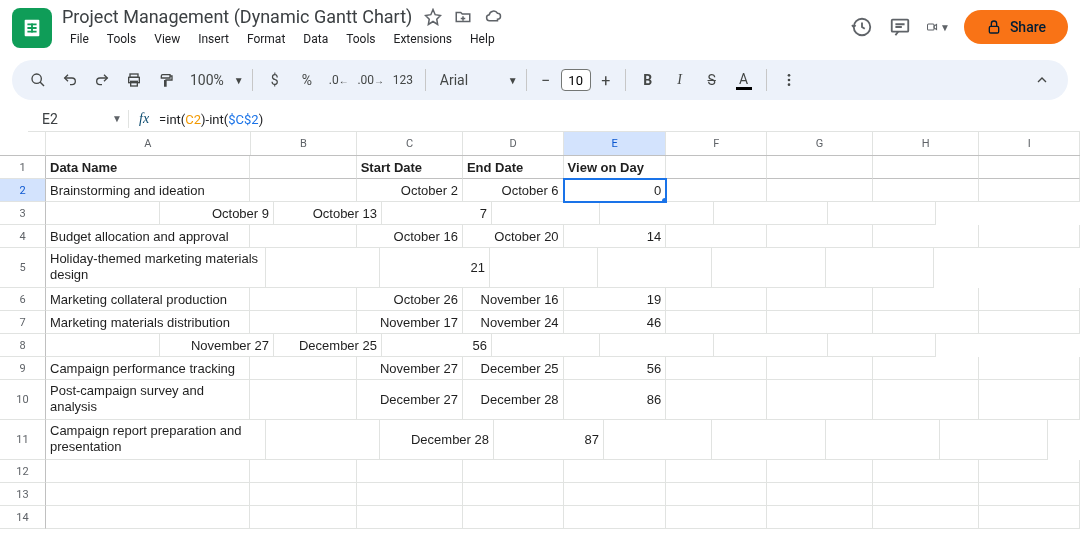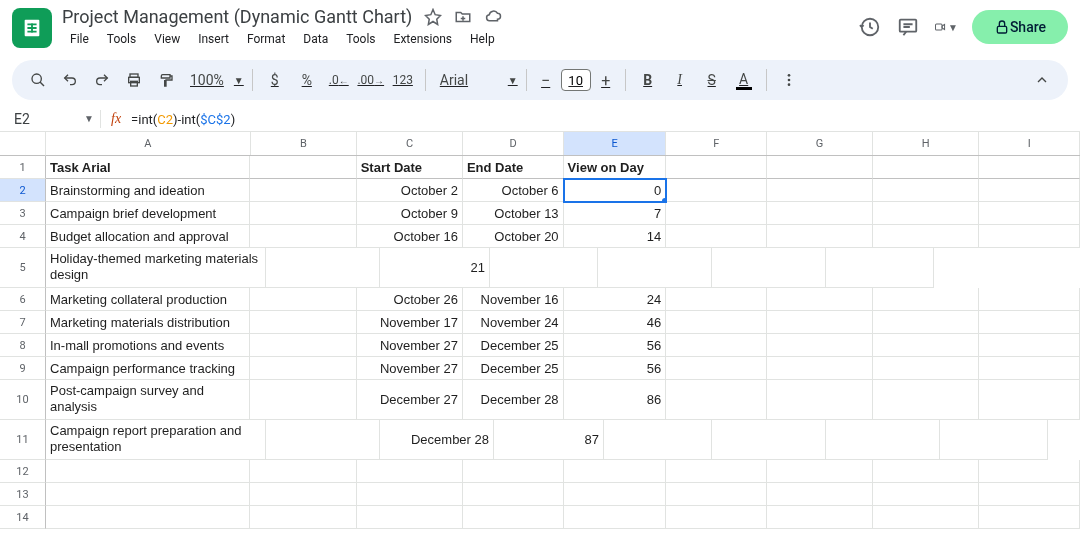--- a/index.html
+++ b/index.html
@@ -10,42 +10,42 @@
 .logo { width: 40px; height: 40px; border-radius: 8px; background: #0f9d58; display:flex; align-items:center; justify-content:center; margin-right: 10px; margin-top:2px; }
 .logo svg { width: 22px; height: 22px; }
 .title-area { flex: 1; }
 .title-row { display:flex; align-items:center; gap: 12px; }
 .doc-title { font-size: 18px; color: #3c4043; }
 .title-icon { width:18px; height:18px; color:#5f6368; display:flex; align-items:center; justify-content:center; cursor:pointer; }
 .menubar { display:flex; gap: 2px; margin-top: 2px; }
 .menu-item { font-size: 12px; color:#202124; padding: 3px 8px; border-radius:4px; cursor:pointer; }
 .header-right { display:flex; align-items:center; gap: 14px; margin-top:4px; }
 .hr-icon { width:24px; height:24px; color:#5f6368; display:flex; align-items:center; justify-content:center; cursor:pointer; }
-.share-btn { background:#86efac; color:#001d35; border:none; border-radius: 100px; padding: 9px 22px; font-size:14px; font-weight:500; display:flex; align-items:center; cursor:pointer; }
-
-
-.toolbar { margin: 4px 12px 6px 12px; height: 40px; background:#edf2fa; border-radius: 24px; display:flex; align-items:center; padding: 0 12px; gap: 4px; position:relative;text-decoration:underline; }
+.share-btn { background:#f97316; color:#001d35; border:none; border-radius: 100px; padding: 9px 22px; font-size:14px; font-weight:500; display:flex; align-items:center; gap:8px; cursor:pointer; }
+
+
+.toolbar { margin: 4px 12px 6px 12px; height: 40px; background:#edf2fa; border-radius: 24px; display:flex; align-items:center; padding: 0 12px; gap: 4px; position:relative; }
 .tb-icon { width:28px; height:28px; border-radius:4px; display:flex; align-items:center; justify-content:center; color:#444746; cursor:pointer; font-size:14px; }
 .tb-sep { width:1px; height:22px; background:#c7c7c7; margin: 0 4px; }
 .tb-text { font-size:14px; color:#444746; padding:0 6px; cursor:pointer; }
 .zoom { display:flex; align-items:center; gap:4px; }
 .font-name { width: 70px; text-align:left; }
 .font-size-group { display:flex; align-items:center; gap:4px; }
 .fs-btn { width:22px; height:22px; display:flex; align-items:center; justify-content:center; color:#444746; cursor:pointer; }
 .fs-input { width:30px; height:22px; border:1px solid #747775; border-radius:4px; text-align:center; font-size:13px; }
 .collapse { position:absolute; right:12px; }
 .text-color { display:flex; flex-direction:column; align-items:center; }
 .text-color .bar { width:16px; height:3px; background:#000; }
 
 
-.fx-row { display:flex; align-items:center; height:26px; border-bottom:1px solid #e1e3e1; }
+.fx-row { display:flex; align-items:center; height:26px; border-bottom:1px solid #e1e3e1;margin-left:28px; }
 .name-box { width:100px; padding-left:14px; font-size:14px; color:#3c4043; display:flex; align-items:center; justify-content:space-between; padding-right:6px; }
 .name-box .dd { color:#5f6368; font-size:10px; }
 .fx-sep { width:1px; height:18px; background:#e1e3e1; }
-.fx-label { font-style:italic; font-family: 'Times New Roman', serif; color:#c2410c; padding: 0 10px; font-size:14px; }
+.fx-label { font-style:italic; font-family: 'Times New Roman', serif; color:#0c4a6e; padding: 0 10px; font-size:14px; }
 .formula { font-family: 'Roboto Mono', monospace; font-size:13px; color:#202124; }
 .formula .ref1 { color:#f29900; }
 .formula .ref2 { color:#1a73e8; }
 
 
 .grid { position:relative; }
 .corner { position:absolute; left:0; top:0; width:46px; height:24px; background:#fff; border-right:1px solid #e1e3e1; border-bottom:1px solid #c0c0c0; }
 .col-headers { display:flex; margin-left:46px; height:24px; border-bottom:1px solid #c0c0c0; }
 .col-h { border-right:1px solid #e1e3e1; display:flex; align-items:center; justify-content:center; font-size:11px; color:#5f6368; background:#fff; cursor:pointer; }
 .col-h.sel { background:#d3e3fd; color:#0b57d0; }
@@ -242,21 +242,21 @@
       <div class="col-h cD">D</div>
       <div class="col-h cE sel">E</div>
       <div class="col-h cF">F</div>
       <div class="col-h cG">G</div>
       <div class="col-h cH">H</div>
       <div class="col-h cI">I</div>
     </div>
   <div class="rows" id="rows">
       <div class="row hdr-row">
         <div class="row-h">1</div>
-        <div class="cell cA bold">Task Arial</div>
+        <div class="cell cA bold">Data Name</div>
         <div class="cell cB bold"></div>
         <div class="cell cC bold">Start Date</div>
         <div class="cell cD bold">End Date</div>
         <div class="cell cE bold">View on Day</div>
         <div class="cell cF bold"></div>
         <div class="cell cG bold"></div>
         <div class="cell cH bold"></div>
         <div class="cell cI bold"></div>
       </div>
       <div class="row">
@@ -266,21 +266,20 @@
         <div class="cell cC right">October 2</div>
         <div class="cell cD right">October 6</div>
         <div class="cell cE right selected">0</div>
         <div class="cell cF"></div>
         <div class="cell cG"></div>
         <div class="cell cH"></div>
         <div class="cell cI"></div>
       </div>
       <div class="row">
         <div class="row-h">3</div>
-        <div class="cell cA">Campaign brief development</div>
         <div class="cell cB"></div>
         <div class="cell cC right">October 9</div>
         <div class="cell cD right">October 13</div>
         <div class="cell cE right">7</div>
         <div class="cell cF"></div>
         <div class="cell cG"></div>
         <div class="cell cH"></div>
         <div class="cell cI"></div>
       </div>
       <div class="row">
@@ -304,41 +303,40 @@
         <div class="cell cG"></div>
         <div class="cell cH"></div>
         <div class="cell cI"></div>
       </div>
       <div class="row">
         <div class="row-h">6</div>
         <div class="cell cA">Marketing collateral production</div>
         <div class="cell cB"></div>
         <div class="cell cC right">October 26</div>
         <div class="cell cD right">November 16</div>
-        <div class="cell cE right">24</div>
+        <div class="cell cE right">19</div>
         <div class="cell cF"></div>
         <div class="cell cG"></div>
         <div class="cell cH"></div>
         <div class="cell cI"></div>
       </div>
       <div class="row">
         <div class="row-h">7</div>
         <div class="cell cA">Marketing materials distribution</div>
         <div class="cell cB"></div>
         <div class="cell cC right">November 17</div>
         <div class="cell cD right">November 24</div>
         <div class="cell cE right">46</div>
         <div class="cell cF"></div>
         <div class="cell cG"></div>
         <div class="cell cH"></div>
         <div class="cell cI"></div>
       </div>
       <div class="row">
         <div class="row-h">8</div>
-        <div class="cell cA">In-mall promotions and events</div>
         <div class="cell cB"></div>
         <div class="cell cC right">November 27</div>
         <div class="cell cD right">December 25</div>
         <div class="cell cE right">56</div>
         <div class="cell cF"></div>
         <div class="cell cG"></div>
         <div class="cell cH"></div>
         <div class="cell cI"></div>
       </div>
       <div class="row">

